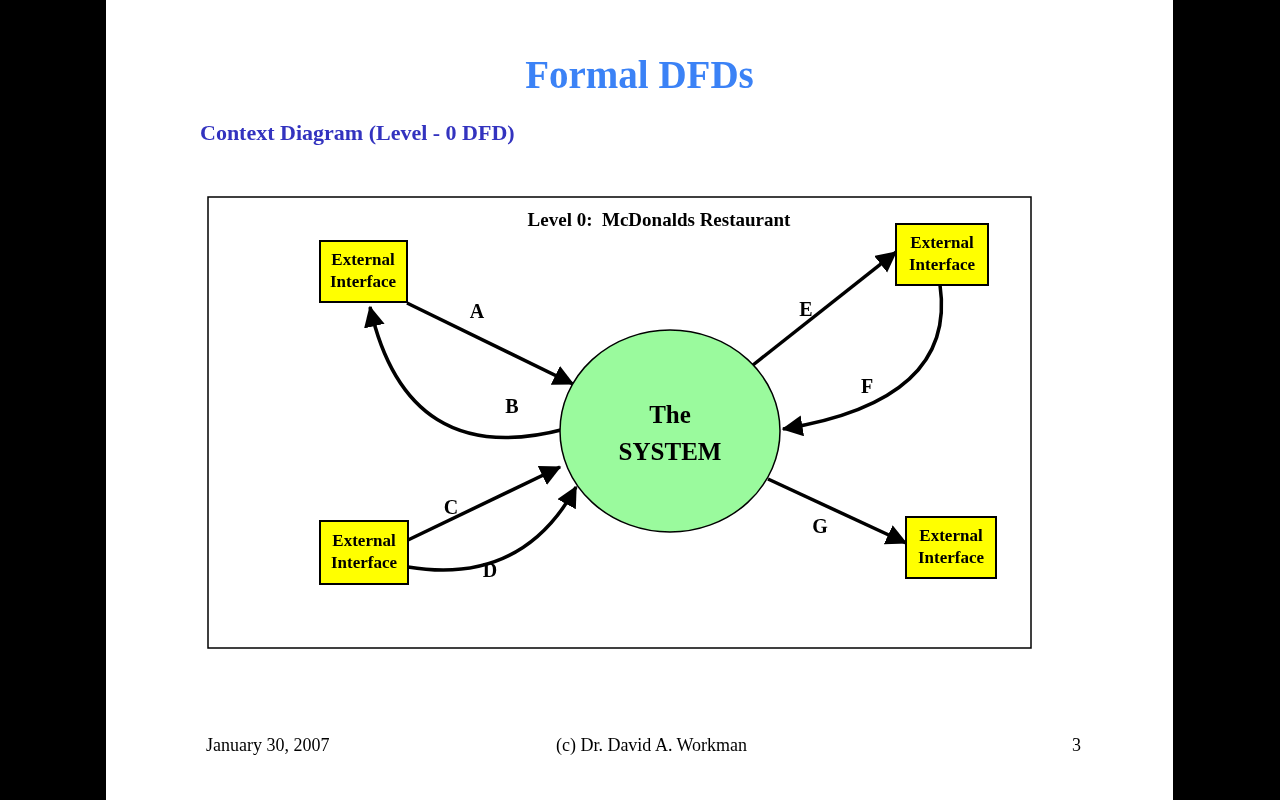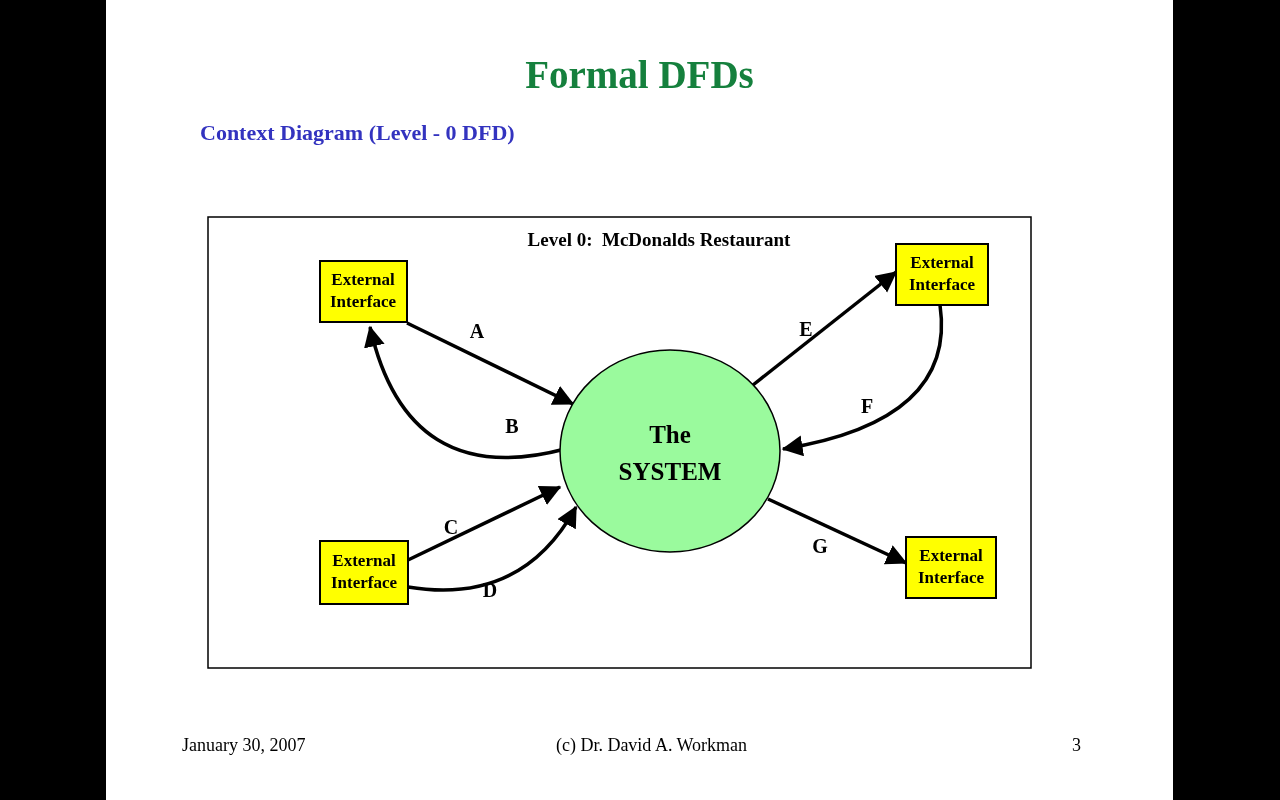--- a/index.html
+++ b/index.html
@@ -13,45 +13,45 @@
   .slide {
     position: absolute;
     left: 106px; top: 0;
     width: 1067px; height: 800px;
     background: #fff;
   }
   .page-title {
     position: absolute;
     left: 0; top: 52px; width: 100%;
     text-align: center;
-    font-size: 39px; font-weight: bold; color: #15803d;
+    font-size: 39px; font-weight: bold; color: #3b82f6;
     margin: 0;
   }
   .subtitle {
     position: absolute;
     left: 94px; top: 120px;
     font-size: 22px; font-weight: bold;
     color: #3333BF;
   }
   .notes-scroll {
     position: absolute;
     left: 805px; top: 57px;
     width: 120px; height: 88px;
   }
   .diagram {
     position: absolute;
-    left: 101px; top: 216px;
+    left: 101px; top: 196px;
     width: 825px; height: 453px;
   }
   .footer {
     position: absolute;
     left: 0; top: 735px; width: 100%;
     font-size: 18px; color: #000;
   }
-  .footer-date { position: absolute; left: 76px; }
+  .footer-date { position: absolute; left: 100px; }
   .footer-copy { position: absolute; left: 0; width: 100%; text-align: center; margin-left: 12px; }
   .footer-page { position: absolute; right: 92px; }
   svg text { font-family: "Liberation Serif", "DejaVu Serif", serif; }
 </style>
 </head>
 <body>
 
 <div class="slide">
 
   <h1 class="page-title">Formal DFDs</h1>

